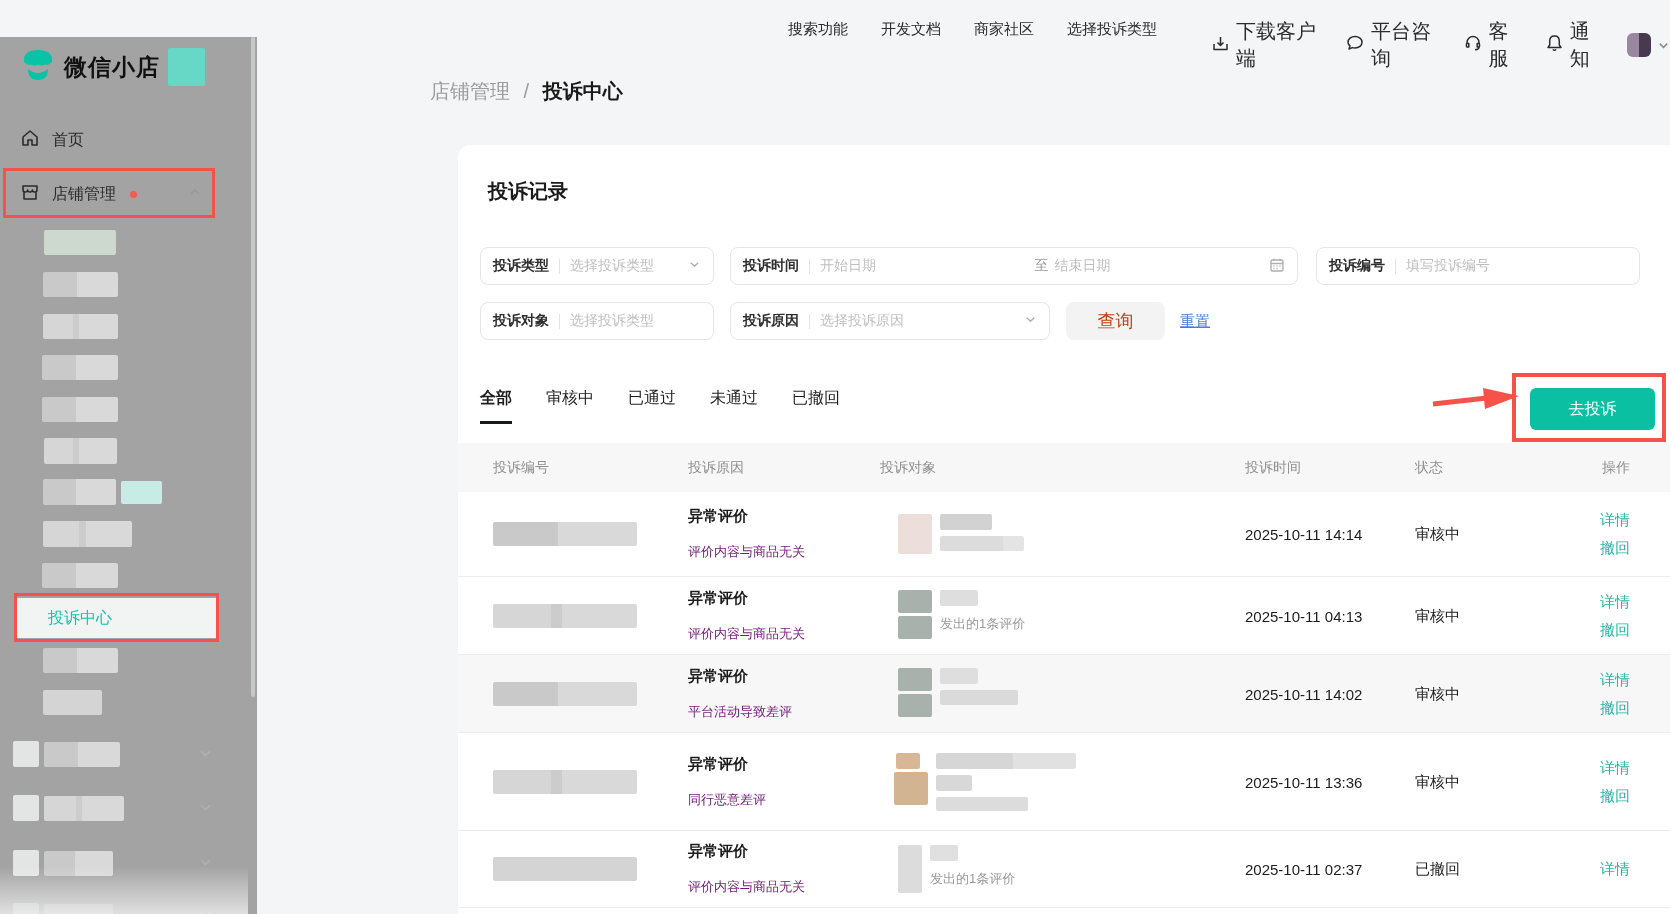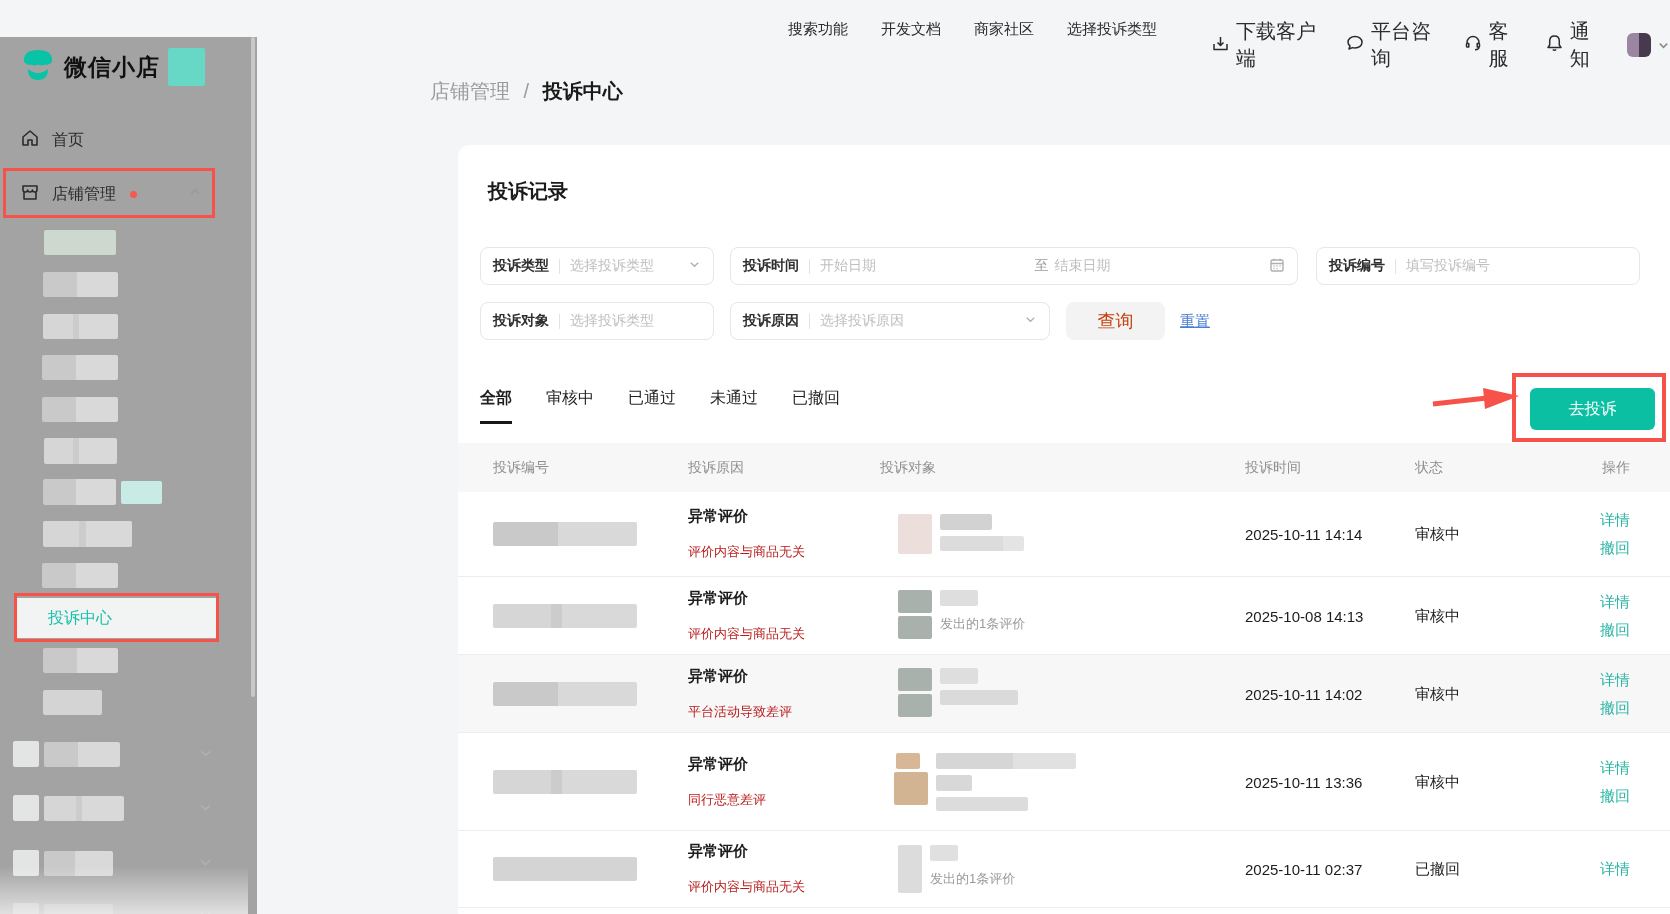--- a/index.html
+++ b/index.html
@@ -71,21 +71,21 @@
   .thead { position:absolute; left:0; top:298px; width:1212px; height:49px; background:#f7f7f8; }
   .thead span { position:absolute; top:16px; font-size:14px; color:#8f8f8f; }
   .c1 { left:35px; } .c2 { left:230px; } .c3 { left:422px; } .c4 { left:787px; } .c5 { left:957px; }
   .c6 { right:40px; text-align:right; }
   .tbody { position:absolute; left:0; top:347px; width:1212px; }
   .trow { position:relative; width:1212px; border-bottom:1px solid #ededed; }
   .trow.h85 { height:85px; } .trow.h78 { height:78px; } .trow.h98 { height:98px; } .trow.h77 { height:77px; }
   .trow.hl { background:#f7f7f8; }
   .vcenter { position:absolute; top:50%; transform:translateY(-50%); }
   .reason-main { font-size:15px; color:#1d1d1d; font-weight:600; }
-  .reason-sub { font-size:13px; color:#b91c1c; margin-top:17px; }
+  .reason-sub { font-size:13px; color:#701a75; margin-top:17px; }
   .time-cell, .status-cell { font-size:15px; color:#1c1c1c; }
   .ops { display:flex; flex-direction:column; gap:9px; align-items:flex-end; }
   .op-link { font-size:15px; color:#2ab5a3; cursor:pointer; }
   .idbar { width:144px; height:24px; border-radius:2px; }
   .obj { display:flex; gap:8px; align-items:flex-start; }
   .obj .rcol { display:flex; flex-direction:column; gap:6px; }
   .obj .note { font-size:13px; color:#9a9a9a; margin-top:3px; }
   .blk { border-radius:2px; }
   .sq-pink { width:34px; height:40px; background:#ecdedb; }
   .sq-green { width:34px; height:23px; background:#a9b1ac; margin-bottom:3px; }
@@ -352,21 +352,21 @@
             <div>
                 <div class="blk sq-green"></div>
                 <div class="blk sq-green"></div>
               </div>
             <div class="rcol">
                 <div class="blk b3"></div>
                 <div class="note">发出的1条评价</div>
               </div>
           </div>
         </div>
-        <div class="vcenter time-cell c4">2025-10-08 14:13</div>
+        <div class="vcenter time-cell c4">2025-10-11 04:13</div>
         <div class="vcenter status-cell c5">审核中</div>
         <div class="vcenter ops c6">
           <span class="op-link">详情</span>
           <span class="op-link">撤回</span>
         </div>
       </div>
 
       <div class="trow h78 hl">
         <div class="vcenter c1">
             <div class="idbar ph t2" style="position:static;"></div>

